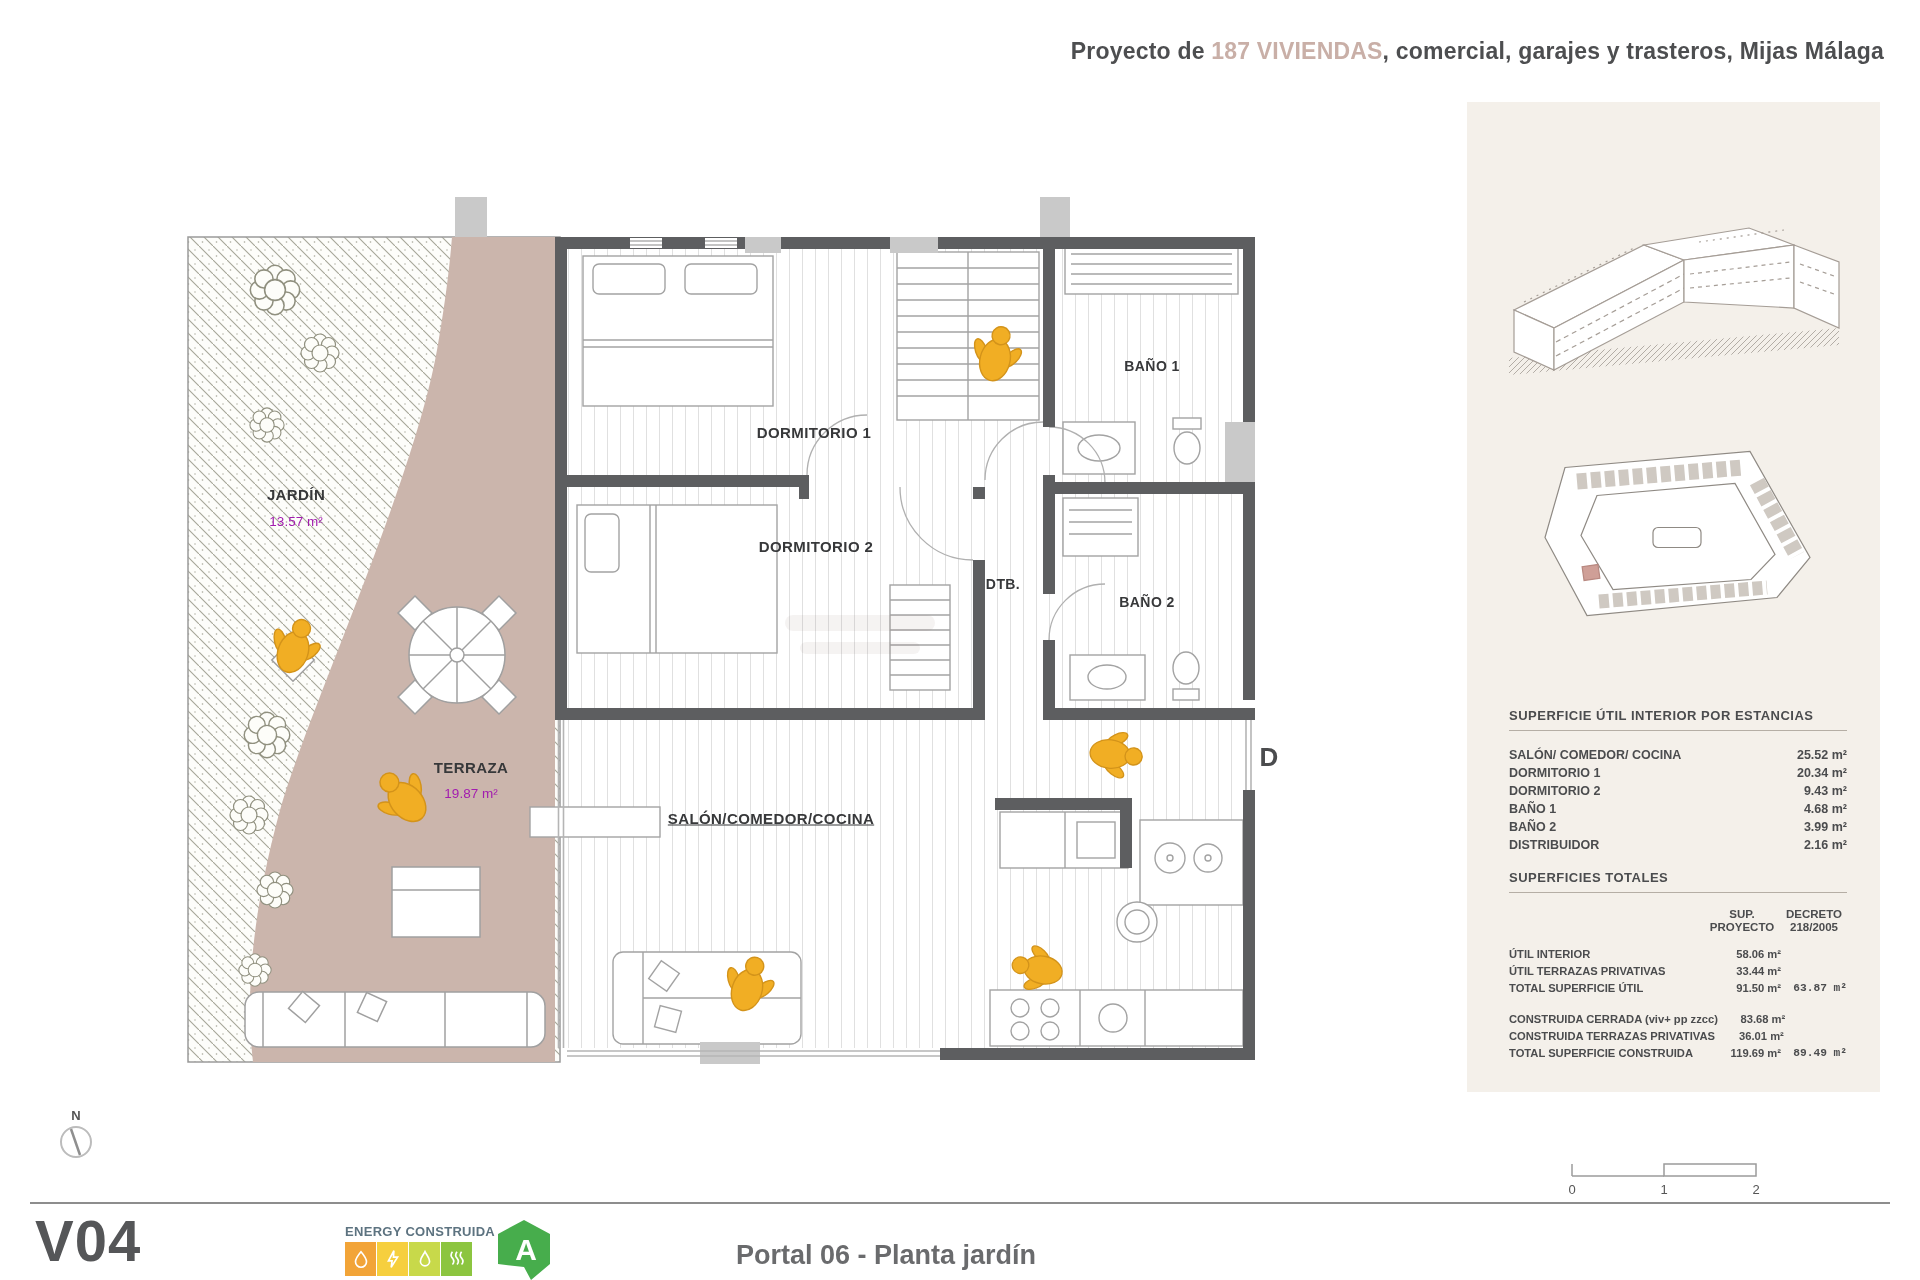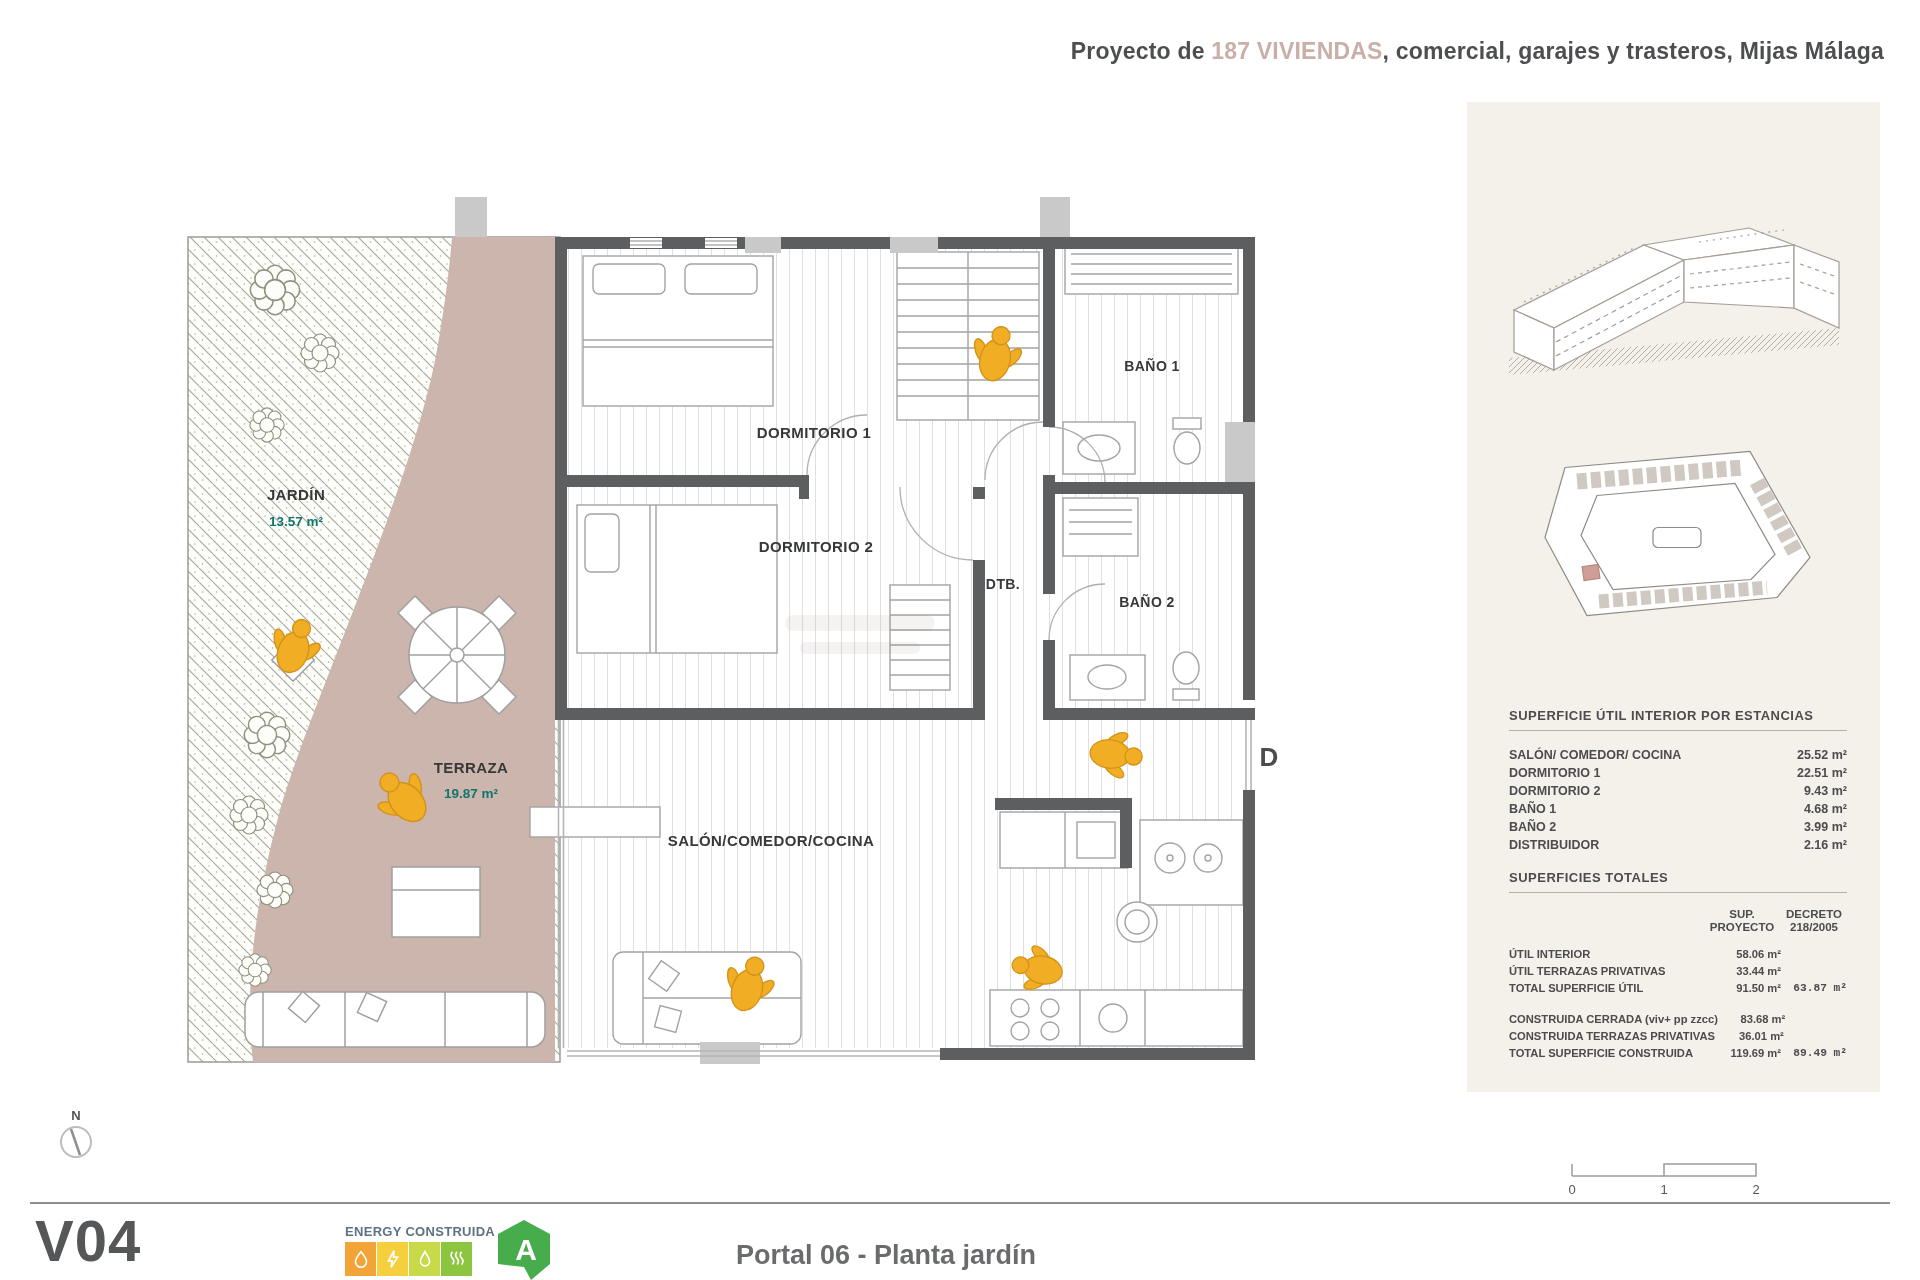--- a/index.html
+++ b/index.html
@@ -27,22 +27,22 @@
   .tbl2-head{display:flex;font-size:11.5px;line-height:13px;margin:2px 0 12px 0;}
   .tbl2-head .sp{flex:1;}
   .tbl2-head .c1{width:78px;text-align:center;}
   .tbl2-head .c2{width:66px;text-align:center;}
   .grp-gap{height:14px;}
 
   
   .room-lbl{position:absolute;transform:translate(-50%,-50%);font-size:15px;font-weight:600;
             letter-spacing:.4px;color:#37383a;white-space:nowrap;}
   .room-sm{font-size:14px;}
-  .area-lbl{position:absolute;transform:translate(-50%,-50%);font-size:13.5px;font-weight:700;
-            color:#0f766e;white-space:nowrap;}
+  .area-lbl{position:absolute;transform:translate(-50%,-50%);font-size:13.5px;font-weight:400;
+            color:#a21caf;white-space:nowrap;}
   .d-marker{position:absolute;transform:translate(-50%,-50%);font-size:26px;font-weight:600;color:#4b4c4e;}
 
   
   .disclaimer{position:absolute;left:38px;top:1176px;font-size:11.8px;font-weight:500;color:#2e2e2e;white-space:nowrap;}
   .divider{position:absolute;left:30px;top:1202px;width:1860px;height:2px;background:#8d8d8d;}
   .version{position:absolute;left:35px;top:1212px;font-size:58px;font-weight:800;letter-spacing:1px;color:#555658;line-height:1;}
   .portal{position:absolute;left:886px;top:1240px;transform:translateX(-50%);font-size:27px;font-weight:600;color:#6a6b6d;white-space:nowrap;}
 
   .energy{position:absolute;left:345px;top:1220px;display:flex;align-items:flex-start;}
   .en-left{display:flex;flex-direction:column;}
@@ -309,21 +309,21 @@
 
   <div class="room-lbl" style="left:296px;top:494px;">JARDÍN</div>
   <div class="area-lbl" style="left:296px;top:521px;">13.57 m²</div>
   <div class="room-lbl" style="left:471px;top:767px;">TERRAZA</div>
   <div class="area-lbl" style="left:471px;top:793px;">19.87 m²</div>
   <div class="room-lbl" style="left:814px;top:432px;">DORMITORIO 1</div>
   <div class="room-lbl" style="left:816px;top:546px;">DORMITORIO 2</div>
   <div class="room-lbl room-sm" style="left:1003px;top:584px;">DTB.</div>
   <div class="room-lbl room-sm" style="left:1152px;top:366px;">BAÑO 1</div>
   <div class="room-lbl room-sm" style="left:1147px;top:602px;">BAÑO 2</div>
-  <div class="room-lbl" style="left:771px;top:840px;">SALÓN/COMEDOR/COCINA</div>
+  <div class="room-lbl" style="left:771px;top:818px;text-decoration:underline;">SALÓN/COMEDOR/COCINA</div>
   <div class="d-marker" style="left:1269px;top:757px;">D</div>
 
   <svg style="position:absolute;left:50px;top:1106px;" width="52" height="58" viewBox="0 0 52 58">
     <text x="26" y="14" font-size="13" font-weight="600" fill="#555" text-anchor="middle">N</text>
     <circle cx="26" cy="36" r="15" fill="none" stroke="#bcbcbc" stroke-width="2"></circle>
     <line x1="30" y1="49" x2="21" y2="23" stroke="#8f8f8f" stroke-width="2.5"></line>
   </svg>
 
   <div class="sidebar">
     <svg class="render-wrap" viewBox="0 0 360 220">
@@ -364,21 +364,21 @@
     </svg>
 
     <div class="tbl tbl1">
       <div class="tbl-title">SUPERFICIE ÚTIL INTERIOR POR ESTANCIAS</div>
       <div class="tbl-row">
           <span class="lbl">SALÓN/ COMEDOR/ COCINA</span>
           <span class="val">25.52 m²</span>
         </div>
       <div class="tbl-row">
           <span class="lbl">DORMITORIO 1</span>
-          <span class="val">22.51 m²</span>
+          <span class="val">20.34 m²</span>
         </div>
       <div class="tbl-row">
           <span class="lbl">DORMITORIO 2</span>
           <span class="val">9.43 m²</span>
         </div>
       <div class="tbl-row">
           <span class="lbl">BAÑO 1</span>
           <span class="val">4.68 m²</span>
         </div>
       <div class="tbl-row">

